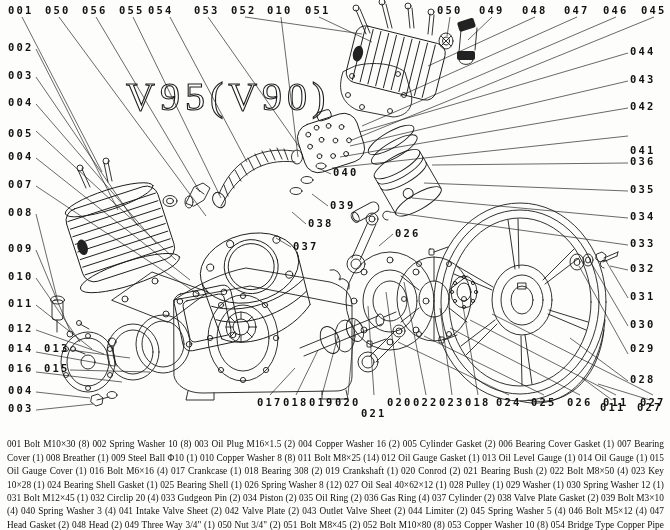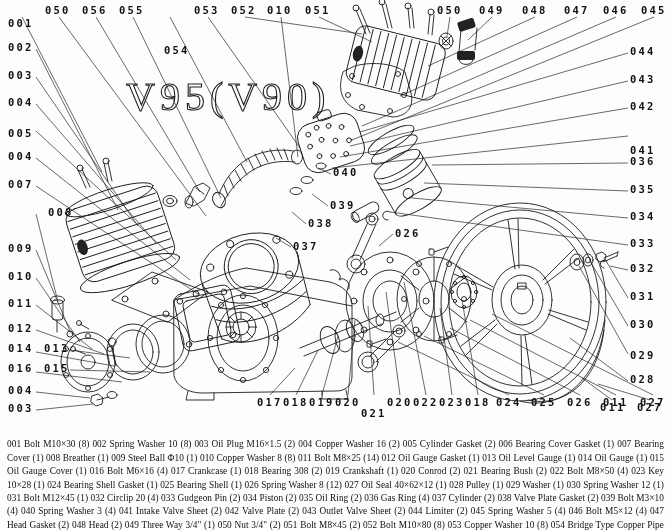--- a/index.html
+++ b/index.html
@@ -356,42 +356,42 @@
           <path d="M80,324 l9,5"></path>
         <polygon points="92,396 98,394 103,398 102,404 96,406 91,402"></polygon>
         <path d="M97,400 l12,-3"></path>
         <ellipse cx="112" cy="395" rx="5" ry="3.5"></ellipse>
       </g>
 
     </g>
   </svg>
 
   <div id="callouts">
-      <div class="callout" style="left: 8px; top: 18px;">001</div>
+      <div class="callout" style="left: 8px; top: 5px;">001</div>
       <div class="callout" style="left: 45px; top: 5px;">050</div>
       <div class="callout" style="left: 82px; top: 5px;">056</div>
       <div class="callout" style="left: 119px; top: 5px;">055</div>
-      <div class="callout" style="left: 164px; top: 5px; margin-top: 40px;">054</div>
+      <div class="callout" style="left: 148px; top: 5px;">054</div>
       <div class="callout" style="left: 194px; top: 5px;">053</div>
       <div class="callout" style="left: 231px; top: 5px;">052</div>
       <div class="callout" style="left: 267px; top: 5px;">010</div>
       <div class="callout" style="left: 305px; top: 5px;">051</div>
       <div class="callout" style="left: 437px; top: 5px;">050</div>
       <div class="callout" style="left: 479px; top: 5px;">049</div>
       <div class="callout" style="left: 522px; top: 5px;">048</div>
       <div class="callout" style="left: 564px; top: 5px;">047</div>
       <div class="callout" style="left: 603px; top: 5px;">046</div>
       <div class="callout" style="left: 641px; top: 5px;">045</div>
       <div class="callout" style="left: 8px; top: 42px;">002</div>
       <div class="callout" style="left: 8px; top: 70px;">003</div>
       <div class="callout" style="left: 8px; top: 97px;">004</div>
       <div class="callout" style="left: 8px; top: 128px;">005</div>
       <div class="callout" style="left: 8px; top: 151px;">004</div>
       <div class="callout" style="left: 8px; top: 179px;">007</div>
-      <div class="callout" style="left: 8px; top: 207px; margin-left: 40px;">008</div>
+      <div class="callout" style="left: 8px; top: 207px;">008</div>
       <div class="callout" style="left: 8px; top: 243px;">009</div>
       <div class="callout" style="left: 8px; top: 271px;">010</div>
       <div class="callout" style="left: 8px; top: 298px;">011</div>
       <div class="callout" style="left: 8px; top: 323px;">012</div>
       <div class="callout" style="left: 8px; top: 343px;">014</div>
       <div class="callout" style="left: 44px; top: 343px;">013</div>
       <div class="callout" style="left: 8px; top: 363px;">016</div>
       <div class="callout" style="left: 44px; top: 363px;">015</div>
       <div class="callout" style="left: 8px; top: 385px;">004</div>
       <div class="callout" style="left: 8px; top: 403px;">003</div>
@@ -399,21 +399,21 @@
       <div class="callout" style="left: 630px; top: 74px; text-align: right;">043</div>
       <div class="callout" style="left: 630px; top: 101px;">042</div>
       <div class="callout" style="left: 630px; top: 129px; margin-top: 16px;">041</div>
       <div class="callout" style="left: 630px; top: 156px;">036</div>
       <div class="callout" style="left: 630px; top: 184px;">035</div>
       <div class="callout" style="left: 630px; top: 211px;">034</div>
       <div class="callout" style="left: 630px; top: 238px;">033</div>
       <div class="callout" style="left: 630px; top: 263px;">032</div>
       <div class="callout" style="left: 630px; top: 291px;">031</div>
       <div class="callout" style="left: 630px; top: 319px;">030</div>
-      <div class="callout" style="left: 630px; top: 350px;">029</div>
+      <div class="callout" style="left: 630px; top: 343px;">029</div>
       <div class="callout" style="left: 630px; top: 374px;">028</div>
       <div class="callout" style="left: 600px; top: 402px;">011</div>
       <div class="callout" style="left: 637px; top: 402px;">027</div>
       <div class="callout" style="left: 257px; top: 397px;">017</div>
       <div class="callout" style="left: 283px; top: 397px;">018</div>
       <div class="callout" style="left: 309px; top: 397px;">019</div>
       <div class="callout" style="left: 335px; top: 397px;">020</div>
       <div class="callout" style="left: 361px; top: 397px; margin-top: 11px;">021</div>
       <div class="callout" style="left: 387px; top: 397px;">020</div>
       <div class="callout" style="left: 413px; top: 397px;">022</div>

